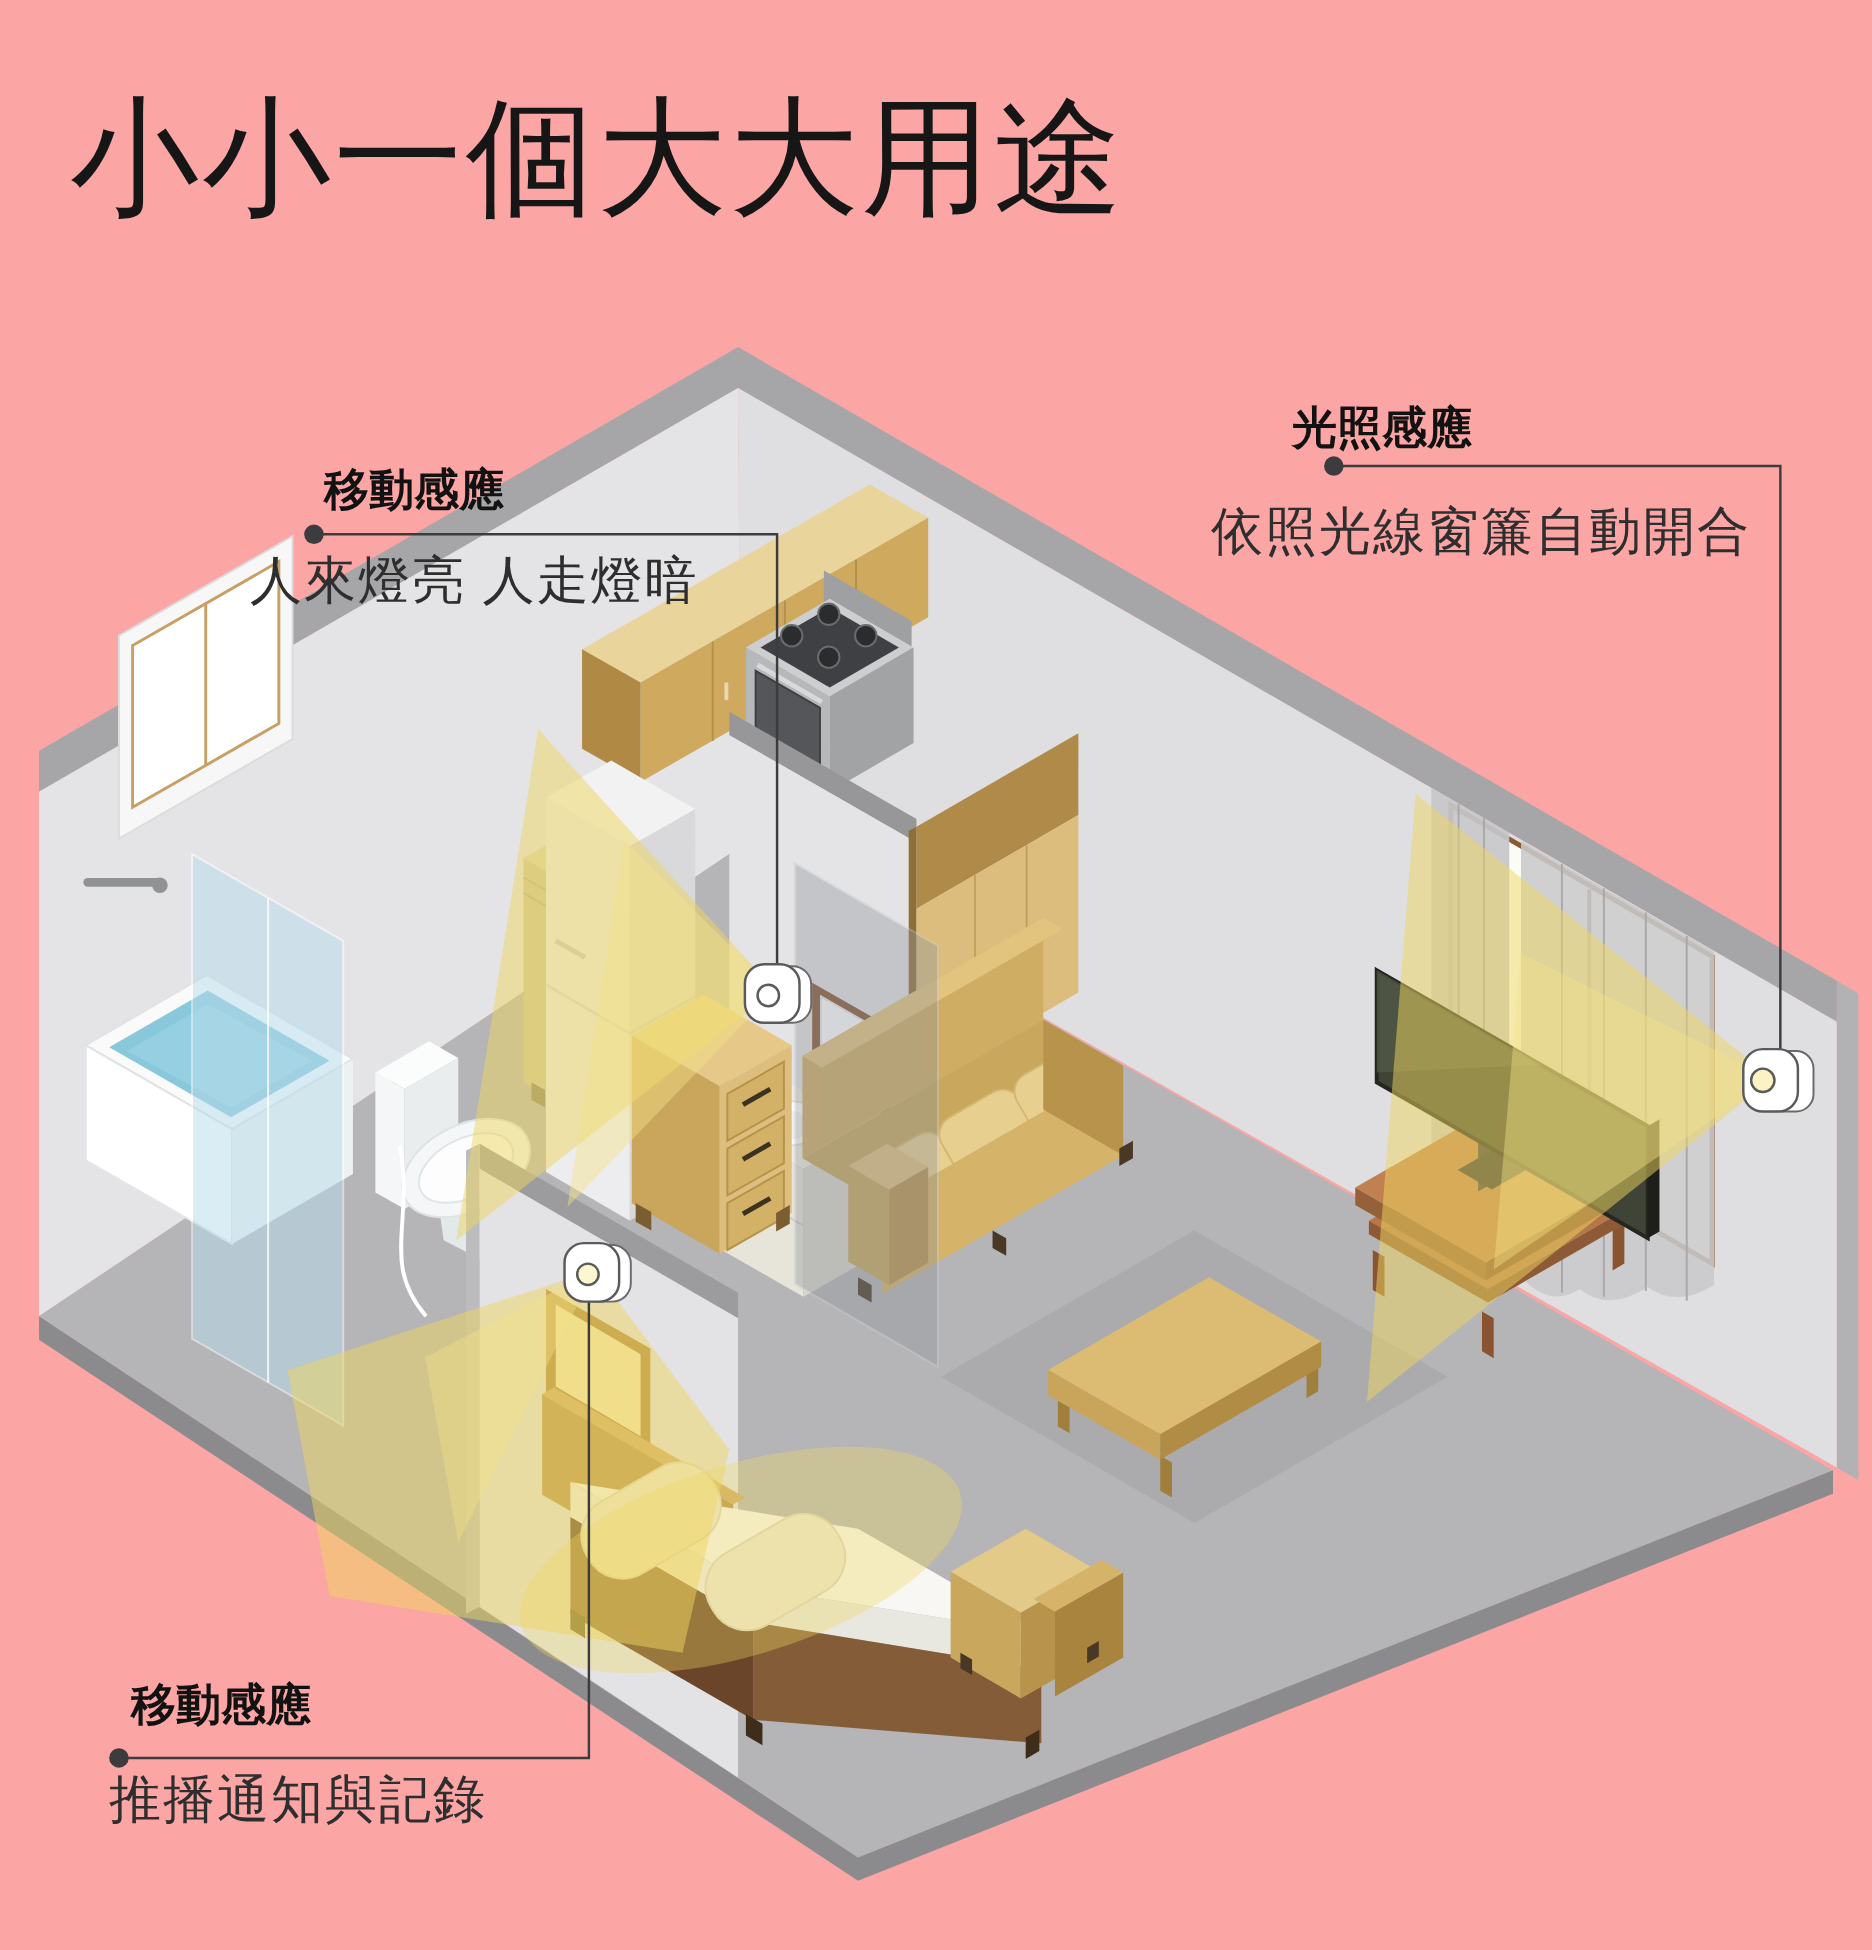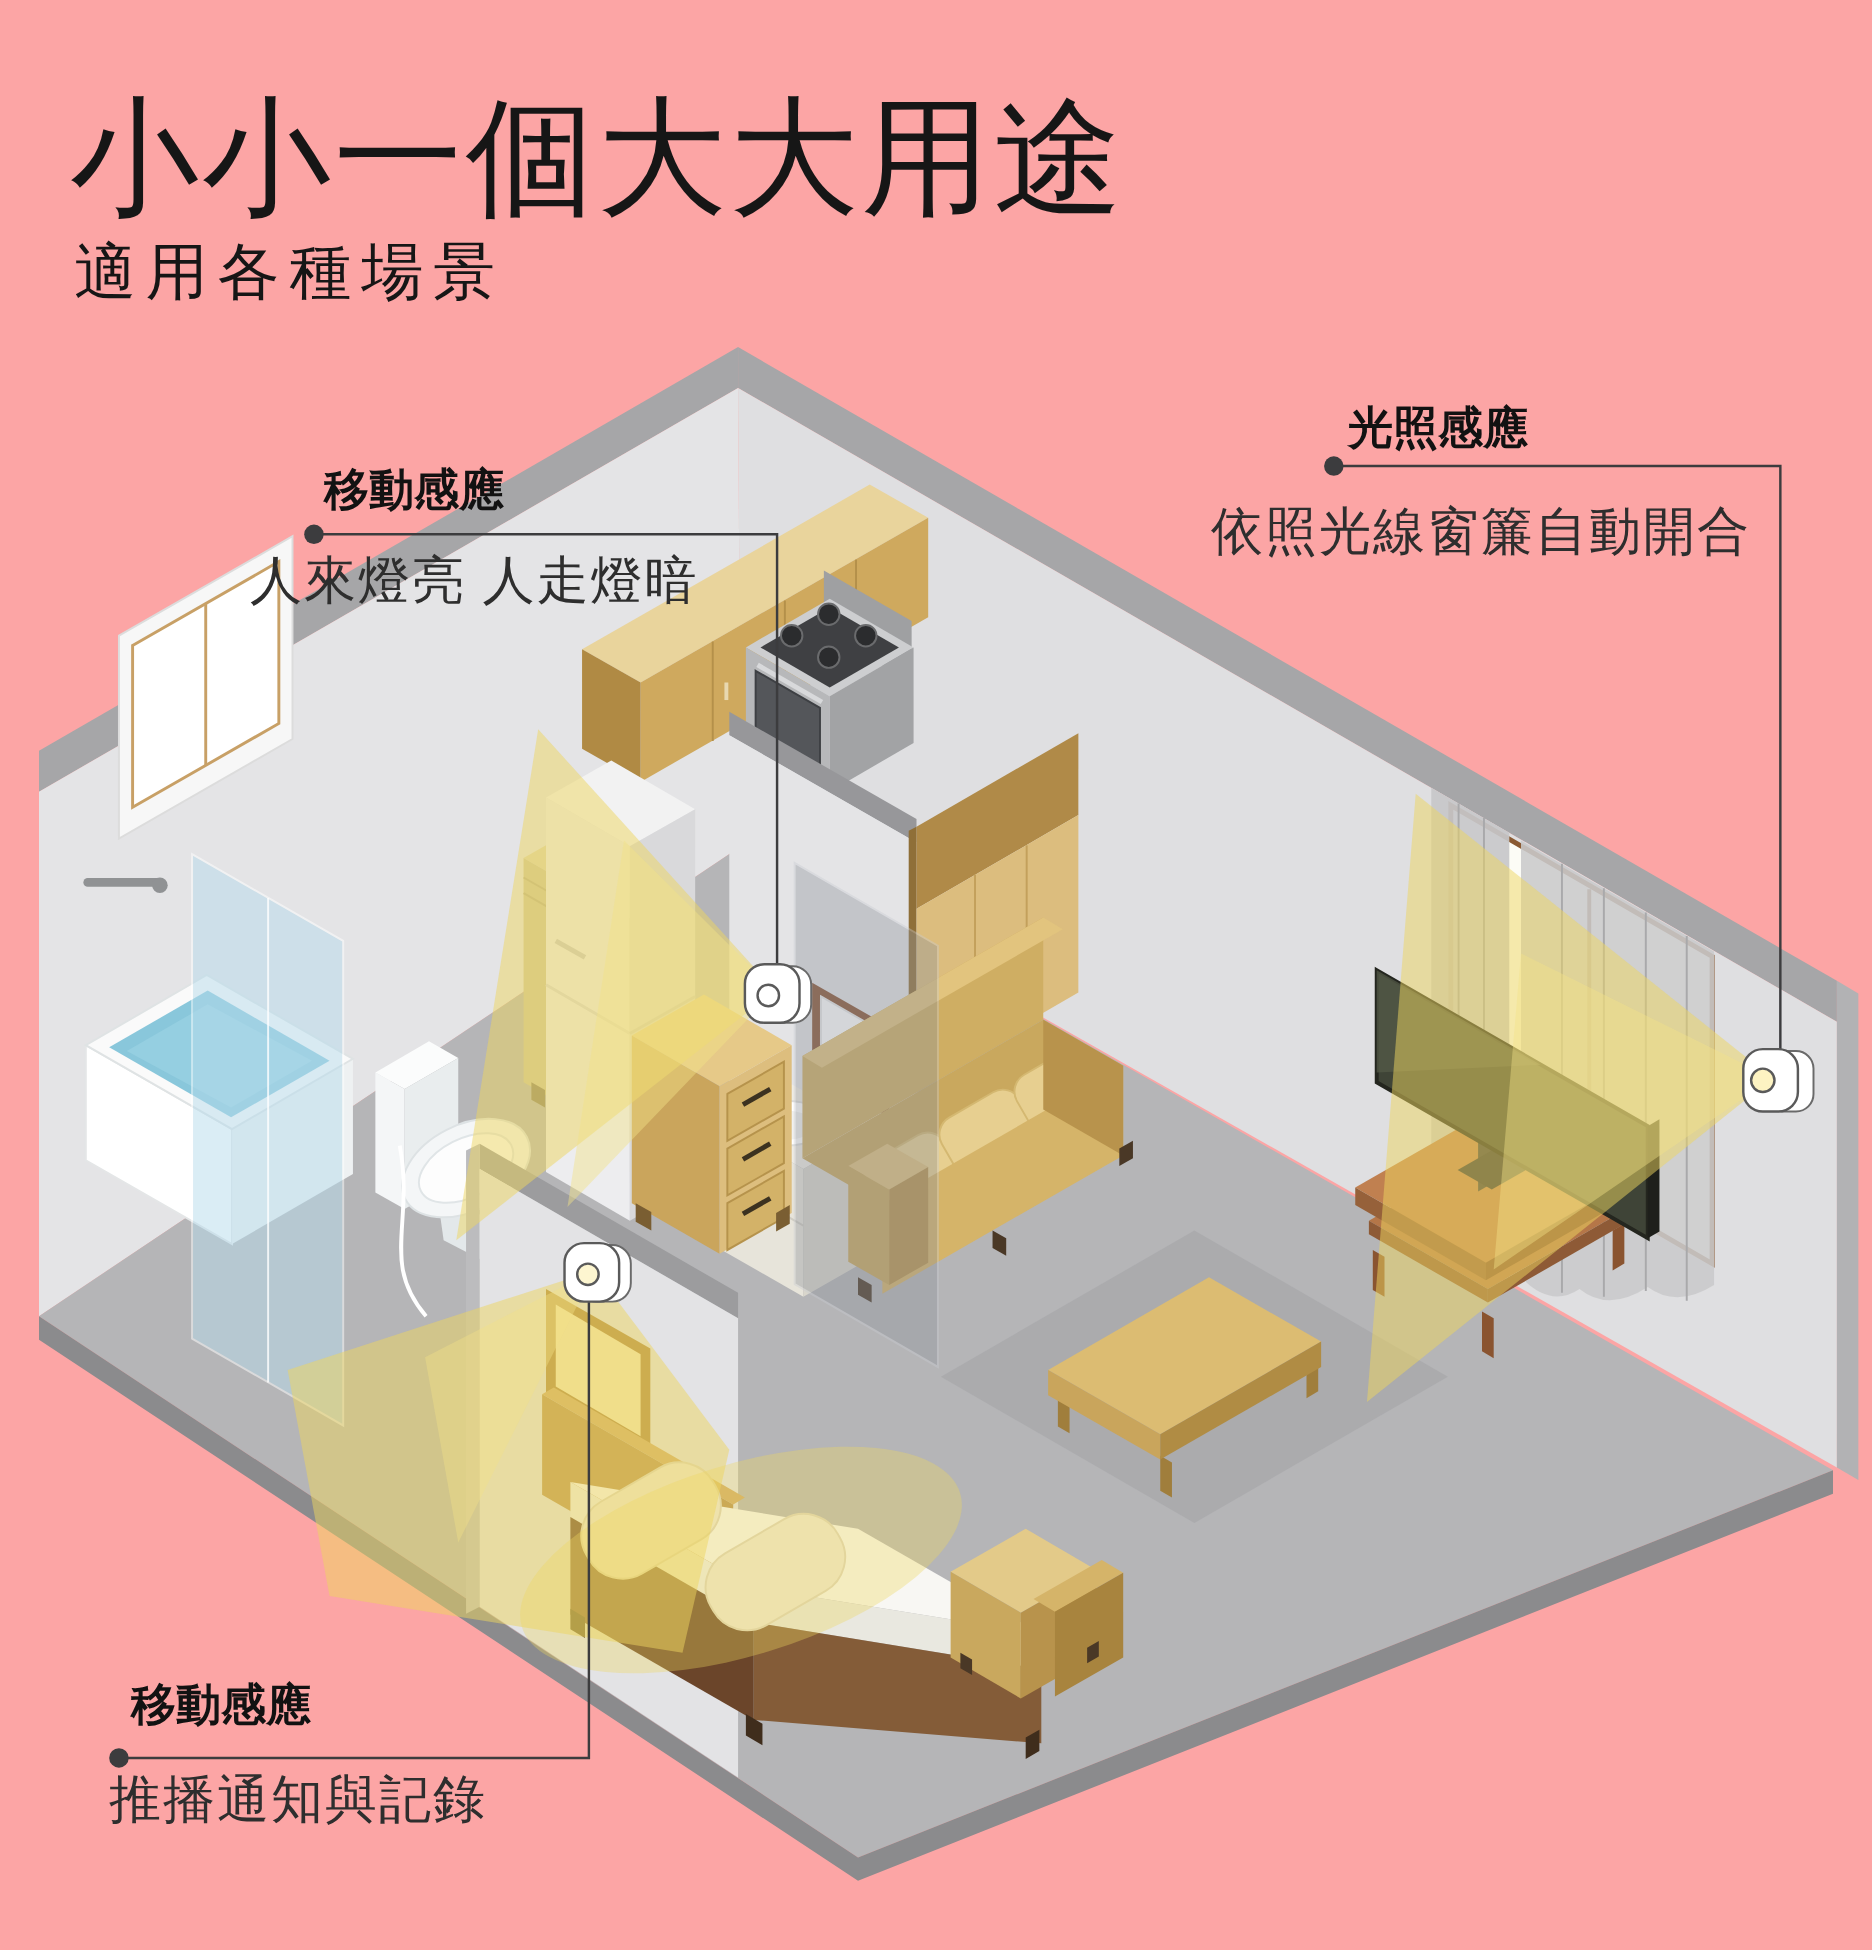--- a/index.html
+++ b/index.html
@@ -6,21 +6,21 @@
   #stage{position:relative;width:1872px;height:1950px;background:#fca5a5;overflow:hidden;
          font-family:Liberation Sans, sans-serif;padding-left:44px;}
   #room-svg{position:absolute;left:0;top:0;width:1872px;height:1950px;}
   .txt{position:absolute;white-space:nowrap;color:#161616;}
   #page-title{left:70px;top:72px;font-size:129px;letter-spacing:2.9px;font-weight:400;}
   #page-subtitle{left:74px;top:230px;font-size:62px;letter-spacing:9.8px;font-weight:400;}
   .ann-label{font-size:45px;font-weight:700;color:#121212;}
   .ann-desc{font-size:52px;font-weight:400;color:#2e2e2e;letter-spacing:2px;}
   #annA-label{left:324px;top:460px;}
   #annA-desc{left:250px;top:546px;}
-  #annB-label{left:1348px;top:398px;}
+  #annB-label{left:1292px;top:398px;}
   #annB-desc{left:1211px;top:497px;}
   #annC-label{left:131px;top:1675px;}
   #annC-desc{left:109px;top:1765px;}
 </style>
 </head>
 <body>
 
 <div id="stage">
 
 <svg id="room-svg" viewBox="0 0 1920 2000">
@@ -278,21 +278,20 @@
     <circle cx="603" cy="1307" r="11" fill="#fdf6d0" stroke="#5a5a5a" stroke-width="2.5"></circle>
   </g>
   <g>
     <rect x="1812" y="1078" width="48" height="62" rx="18" fill="#ffffff" stroke="#6a6a6a" stroke-width="2"></rect>
     <rect x="1788" y="1076" width="56" height="64" rx="20" fill="#ffffff" stroke="#5a5a5a" stroke-width="2.5"></rect>
     <circle cx="1808" cy="1108" r="12" fill="#fdf3c2" stroke="#5a5a5a" stroke-width="2.5"></circle>
   </g>
 </svg>
 
   <div id="page-title" class="txt">小小一個大大用途</div>
-  <div id="page-subtitle" class="txt">適用各種場景</div>
 
   <div id="annA-label" class="txt ann-label">移動感應</div>
   <div id="annA-desc" class="txt ann-desc">人來燈亮 人走燈暗</div>
 
   <div id="annB-label" class="txt ann-label">光照感應</div>
   <div id="annB-desc" class="txt ann-desc">依照光線窗簾自動開合</div>
 
   <div id="annC-label" class="txt ann-label">移動感應</div>
   <div id="annC-desc" class="txt ann-desc">推播通知與記錄</div>
 </div>

